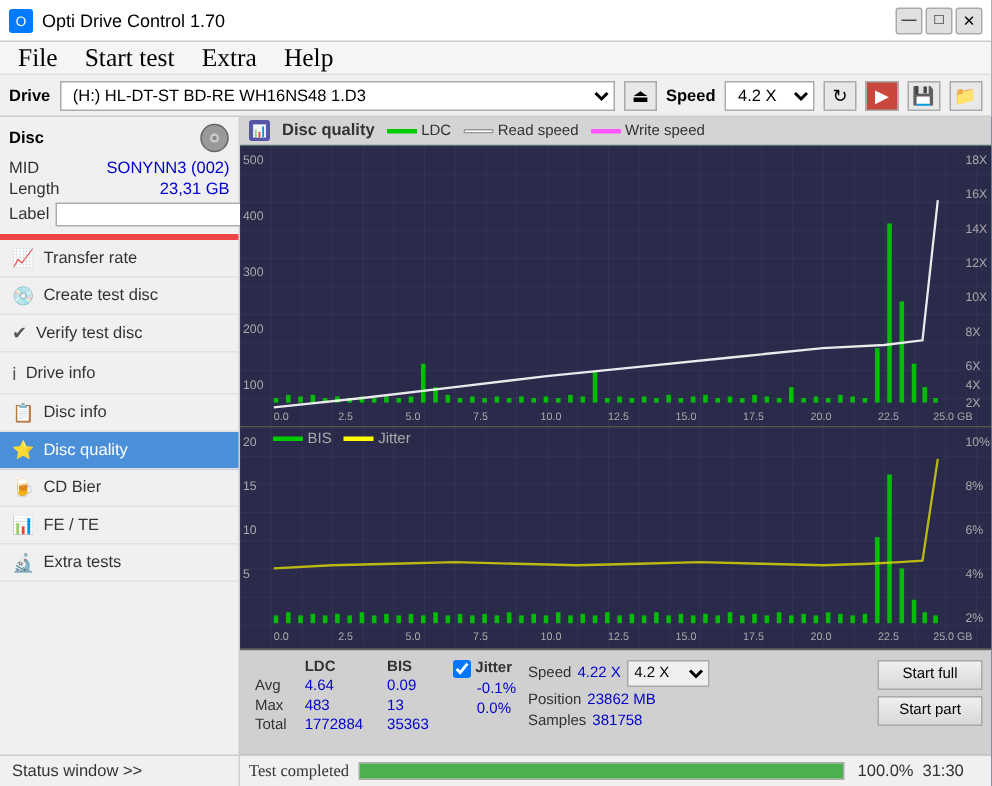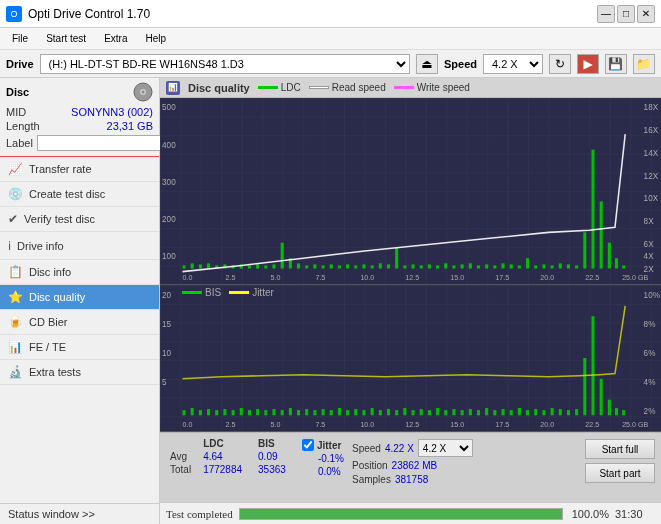--- a/index.html
+++ b/index.html
@@ -23,21 +23,21 @@
     
     .menu-bar {
       background: #f5f5f5;
       border-bottom: 1px solid #ddd;
       display: flex;
       align-items: center;
       padding: 2px 4px;
       height: 22px;
       gap: 2px;
     }
-    .menu-item { padding: 2px 8px; cursor: pointer; font-size: 10px; }
+    .menu-item { padding: 2px 8px; cursor: pointer; font-size: 17px; font-family: Liberation Serif, serif; }
 
     
     .drive-bar {
       background: #f0f0f0;
       border-bottom: 1px solid #ccc;
       display: flex;
       align-items: center;
       padding: 3px 6px;
       height: 28px;
       gap: 6px;
@@ -65,21 +65,21 @@
       min-width: 160px;
       background: #f0f0f0;
       border-right: 1px solid #ccc;
       display: flex;
       flex-direction: column;
     }
     
     
     .disc-panel {
       padding: 4px 6px;
-      border-bottom: 1px solid #ef4444;
+      border-bottom: 4px solid #ef4444;
       background: #f0f0f0;
     }
     .disc-panel-header { display: flex; align-items: center; justify-content: space-between; margin-bottom: 4px; }
     .disc-panel-title { font-weight: bold; font-size: 11px; }
     .disc-info-row { display: flex; justify-content: space-between; margin-bottom: 2px; }
     .disc-info-label { color: #333; font-size: 11px; }
     .disc-info-value { color: #0000cc; font-size: 11px; font-weight: 500; }
     .label-row { display: flex; align-items: center; gap: 4px; margin-top: 2px; }
     .label-input { flex: 1; height: 16px; font-size: 10px; border: 1px solid #aaa; padding: 0 2px; }
     .label-btn { width: 18px; height: 18px; background: #e8e8e8; border: 1px solid #aaa; display: flex; align-items: center; justify-content: center; cursor: pointer; font-size: 10px; }
@@ -526,20 +526,25 @@
           <td style="padding:1px 4px; font-weight:bold; color:#333;"></td>
           <td style="padding:1px 8px; font-weight:bold; color:#333;">LDC</td>
           <td style="padding:1px 8px; font-weight:bold; color:#333;">BIS</td>
         </tr>
         <tr>
           <td style="padding:1px 4px; color:#333;">Avg</td>
           <td style="padding:1px 8px; color:#0000cc;">4.64</td>
           <td style="padding:1px 8px; color:#0000cc;">0.09</td>
         </tr>
         <tr>
+          <td style="padding:1px 4px; color:#333;">Max</td>
+          <td style="padding:1px 8px; color:#0000cc;">483</td>
+          <td style="padding:1px 8px; color:#0000cc;">13</td>
+        </tr>
+        <tr>
           <td style="padding:1px 4px; color:#333;">Total</td>
           <td style="padding:1px 8px; color:#0000cc;">1772884</td>
           <td style="padding:1px 8px; color:#0000cc;">35363</td>
         </tr>
       </tbody>
         </table>
 
       <div style="font-size:10px; display:flex; flex-direction:column; gap:2px; padding-top:2px;">
         <div style="display:flex; align-items:center; gap:3px;">
           <input type="checkbox" checked="" style="width: 12px; height: 12px;">

